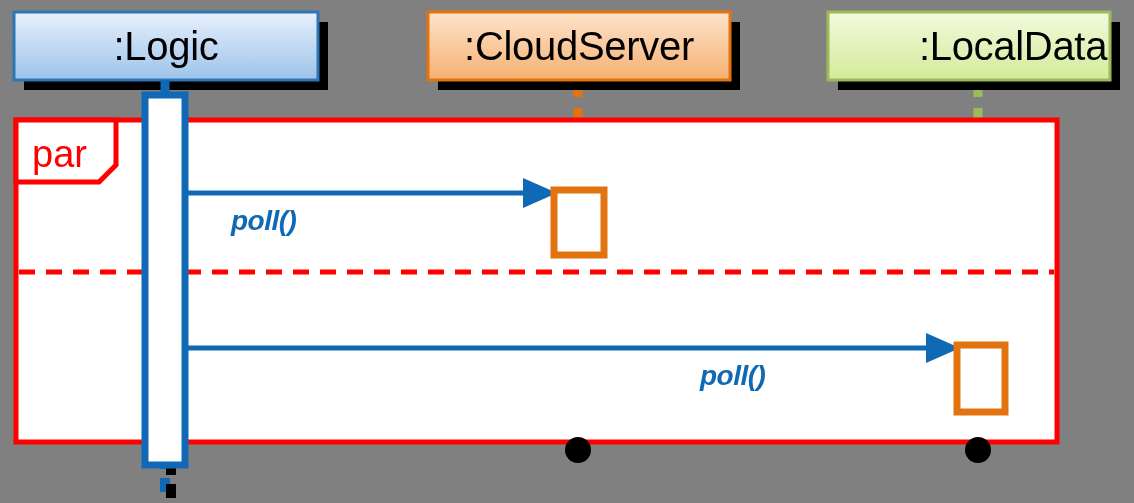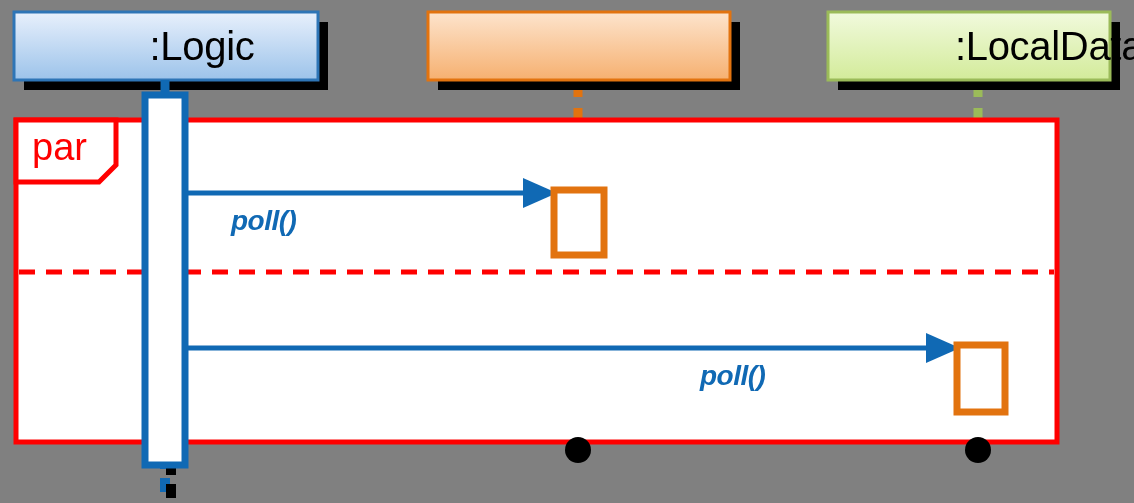--- a/index.html
+++ b/index.html
@@ -26,21 +26,20 @@
   .lifeline-label {
     position: absolute;
     display: flex;
     align-items: center;
     justify-content: center;
     font-size: 40px;
     color: #000000;
     white-space: nowrap;
     letter-spacing: -0.3px;
     pointer-events: none;
-    padding-left: 36px;
   }
   .msg-label {
     position: absolute;
     font-size: 28px;
     font-style: italic;
     font-weight: bold;
     color: #1069B4;
     white-space: nowrap;
     letter-spacing: -0.5px;
   }
@@ -114,22 +113,23 @@
     <rect x="957" y="345" width="48" height="67" fill="#FFFFFF" stroke="#E2730F" stroke-width="7"></rect>
 
     <rect x="145" y="95" width="40" height="370" fill="#FFFFFF" stroke="#1069B4" stroke-width="7"></rect>
 
     <circle cx="578" cy="450" r="13" fill="#000000"></circle>
     <circle cx="978" cy="450" r="13" fill="#000000"></circle>
   </svg>
 
   <div class="lifeline-label" style="left:14px; top:12px; width:304px; height:68px;">:Logic</div>
 
+  <div class="lifeline-label" style="left:428px; top:12px; width:302px; height:68px;">:CloudServer</div>
 
   <div class="lifeline-label" style="left:848px; top:12px; width:330px; height:68px;">:LocalData</div>
 
-  <div class="frag-label" style="left:32px; top:126px;">par</div>
+  <div class="frag-label" style="left:32px; top:133px;">par</div>
 
   <div class="msg-label" style="left:231px; top:205px;">poll()</div>
 
   <div class="msg-label" style="left:700px; top:360px;">poll()</div>
 
 </div>
 
 </body></html>

